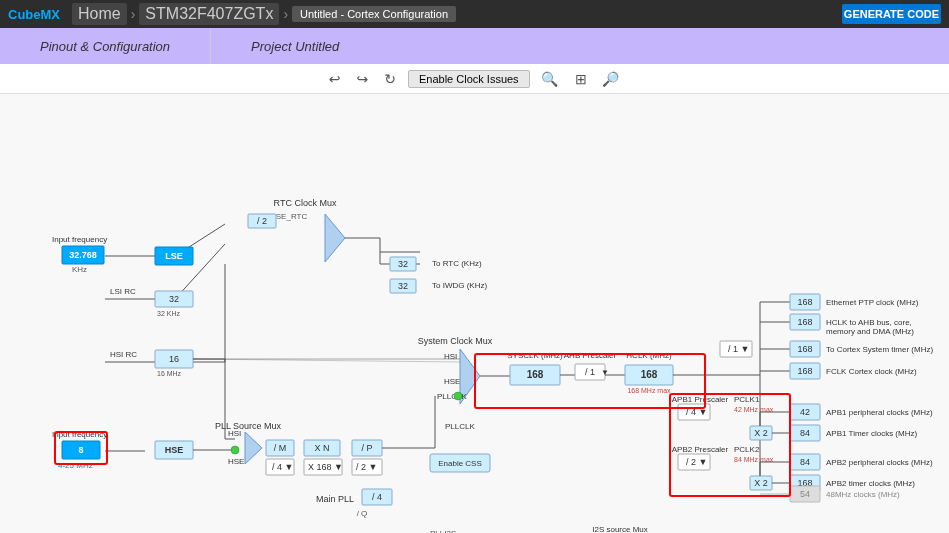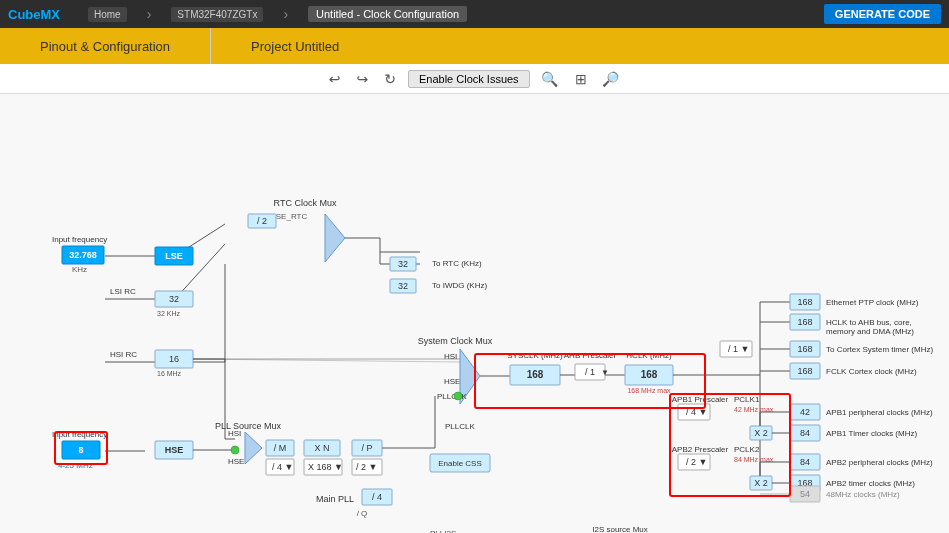--- a/index.html
+++ b/index.html
@@ -1,50 +1,50 @@
 <!DOCTYPE html>
 <html><head>
   <meta charset="utf-8">
   <style>
     * { box-sizing: border-box; margin: 0; padding: 0; }
     body { font-family: Arial, sans-serif; font-size: 11px; background: #f0f0f0; width: 949px; height: 533px; overflow: hidden; }
 
     
-    .top-bar { display: flex; align-items: center; background: #2d2d2d; height: 28px; padding: 0 8px; gap: 20px; }
+    .top-bar { display: flex; align-items: center; background: #2d2d2d; height: 28px; padding: 0 8px; gap: 4px; }
     .logo { color: #00aaff; font-weight: bold; font-size: 13px; margin-right: 8px; }
-    .breadcrumb-item { color: #ccc; font-size: 10px; padding: 2px 6px; background: #444; border-radius: 2px; }
+    .breadcrumb-item { color: #ccc; font-size: 16px; padding: 2px 6px; background: #444; border-radius: 2px; }
     .breadcrumb-sep { color: #888; font-size: 14px; }
     .breadcrumb-current { color: #fff; font-size: 11px; padding: 2px 8px; background: #555; border-radius: 2px; }
-    .gen-code-btn { margin-left: auto; background: #0078d4; color: white; border: none; padding: 4px 11px; font-size: 11px; font-weight: bold; cursor: pointer; border-radius: 2px; }
+    .gen-code-btn { margin-left: auto; background: #0078d4; color: white; border: none; padding: 4px 2px; font-size: 11px; font-weight: bold; cursor: pointer; border-radius: 2px; }
 
     
     .nav-tabs { display: flex; background: #e8e8e8; height: 36px; align-items: stretch; }
     .nav-tab { display: flex; align-items: center; padding: 0 40px; font-size: 13px; cursor: pointer; border-right: 1px solid #ccc; }
     .nav-tab.active { background: #00aaff; color: white; }
-    .nav-tab:not(.active) { color: #333; background: #eab308; }
+    .nav-tab:not(.active) { color: #333; background: #c4b5fd; font-style: italic; }
     .nav-tab:last-child { border-right: none; flex: 1; }
 
     
     .toolbar { display: flex; align-items: center; background: #fff; height: 30px; padding: 0 8px; gap: 8px; border-bottom: 1px solid #ddd; justify-content: center; }
     .toolbar-btn { background: none; border: none; cursor: pointer; font-size: 14px; color: #555; padding: 2px 4px; }
     .resolve-btn { background: #e8e8e8; border: 1px solid #bbb; padding: 2px 10px; font-size: 11px; cursor: pointer; border-radius: 2px; }
 
     
     .canvas-area { background: #fff; width: 949px; height: calc(533px - 94px); overflow: hidden; position: relative; text-align: right; }
   </style>
 </head>
 <body>
 
 <div class="top-bar">
   <span class="logo">CubeMX</span>
   <span class="breadcrumb-item">Home</span>
   <span class="breadcrumb-sep">›</span>
   <span class="breadcrumb-item">STM32F407ZGTx</span>
   <span class="breadcrumb-sep">›</span>
-  <span class="breadcrumb-current">Untitled - Clock Configuration</span>
+  <span class="breadcrumb-current">Untitled - Cortex Configuration</span>
   <button class="gen-code-btn">GENERATE CODE</button>
 </div>
 
 <div class="nav-tabs">
   <div class="nav-tab">Pinout &amp; Configuration</div>
   <div class="nav-tab">Project Untitled</div>
 </div>
 
 <div class="toolbar">
   <button class="toolbar-btn">↩</button>

